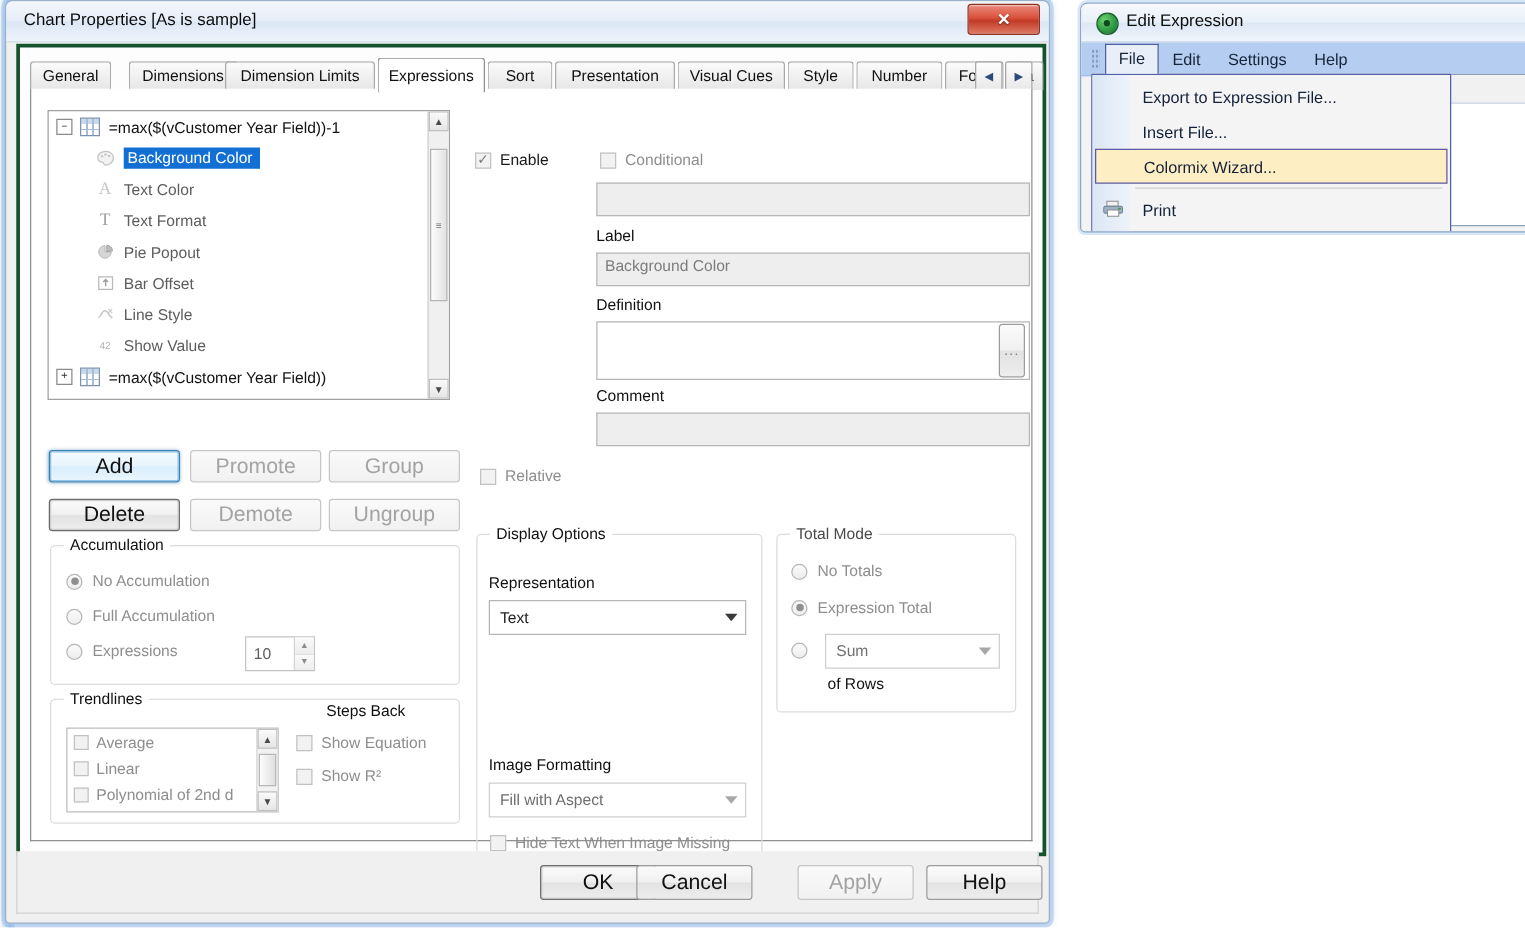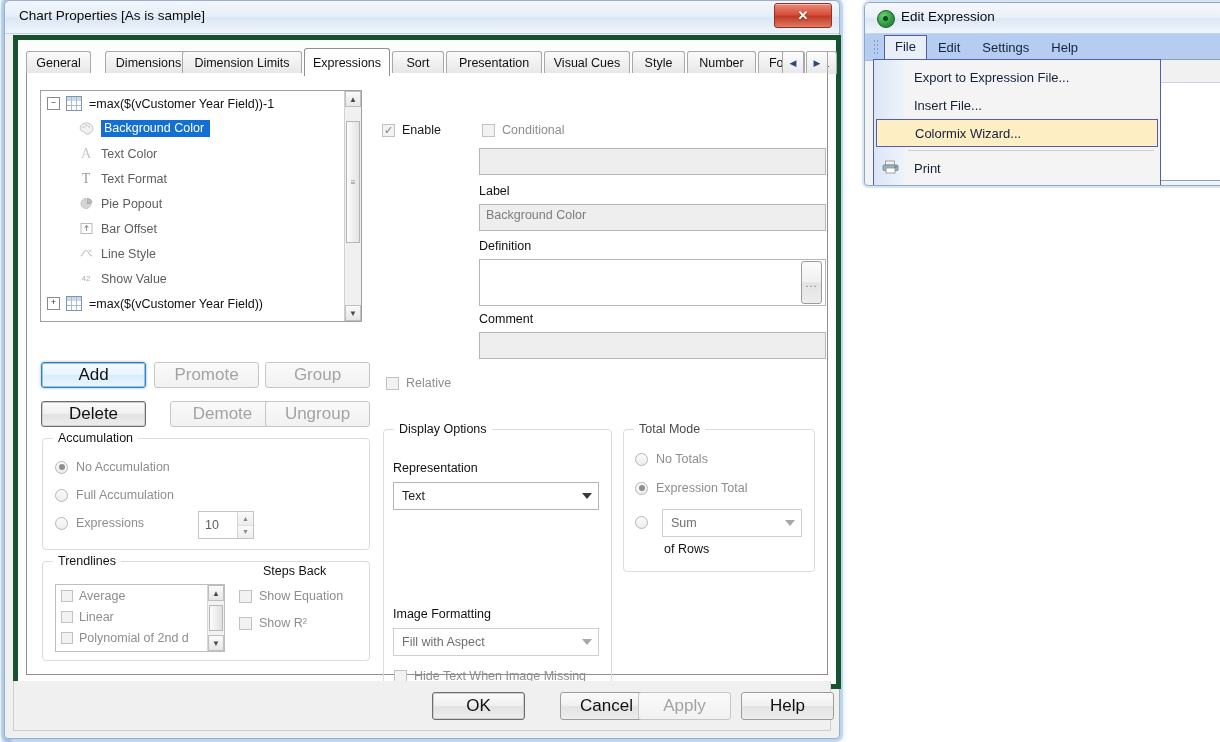--- a/index.html
+++ b/index.html
@@ -55,21 +55,21 @@
     cursor:pointer;
   }
   #cp-close .x{
     position:absolute;left:0;top:0;width:100%;height:100%;
     color:#fff;font-size:13px;font-weight:bold;
     display:flex;align-items:center;justify-content:center;
     text-shadow:0 1px 1px rgba(0,0,0,.5);
   }
   #cp-body{
     position:absolute;left:8px;top:34px;width:818px;height:644px;
-    background:#fdfdfd;border:5px solid #14532d;
+    background:#fdfdfd;border:3px solid #14532d;
   }
 
   
   #tabstrip{
     position:absolute;left:8px;top:8px;width:802px;height:26px;
   }
   .tab{
     position:absolute;top:3px;height:23px;
     background:linear-gradient(to bottom,#fbfbfb,#e6e6e6);
     border:1px solid #a9a9a9;border-bottom:none;
@@ -480,21 +480,21 @@
 
     <div class="cb-row dim" style="position:absolute;left:368px;top:336px;">
       <span class="chk disabled"></span>
       <span>Relative</span>
     </div>
 
     <div class="btn focus" style="position:absolute;left:23px;top:322px;width:105px;height:26px;">Add</div>
     <div class="btn disabled" style="position:absolute;left:136px;top:322px;width:105px;height:26px;">Promote</div>
     <div class="btn disabled" style="position:absolute;left:247px;top:322px;width:105px;height:26px;">Group</div>
     <div class="btn default" style="position:absolute;left:23px;top:361px;width:105px;height:26px;">Delete</div>
-    <div class="btn disabled" style="position:absolute;left:152px;top:361px;width:105px;height:26px;">Demote</div>
+    <div class="btn disabled" style="position:absolute;left:136px;top:361px;width:105px;height:26px;">Demote</div>
     <div class="btn disabled" style="position:absolute;left:247px;top:361px;width:105px;height:26px;">Ungroup</div>
 
     <div class="groupbox" style="left:24px;top:398px;width:328px;height:112px;">
       <span class="gb-title">Accumulation</span>
       <div class="rb-row" style="position:absolute;left:12px;top:21px;">
         <span class="radio">
             <span class="dot"></span>
           </span>
         <span>No Accumulation</span>
       </div>
@@ -588,21 +588,21 @@
         <span>Sum</span>
         <span class="caret dim"></span>
       </div>
       <div style="position:absolute;left:40px;top:112px;font-size:12.5px;color:#111;">of Rows</div>
     </div>
 
   </div>
 
   <div id="cp-footer">
     <div class="btn default" style="position:absolute;left:418px;top:11px;width:93px;height:28px;">OK</div>
-    <div class="btn" style="position:absolute;left:546px;top:11px;width:93px;height:28px;">Cancel</div>
+    <div class="btn" style="position:absolute;left:495px;top:11px;width:93px;height:28px;">Cancel</div>
     <div class="btn disabled" style="position:absolute;left:624px;top:11px;width:93px;height:28px;">Apply</div>
     <div class="btn" style="position:absolute;left:727px;top:11px;width:93px;height:28px;">Help</div>
   </div>
 </div>
 
 <div id="edit-expr">
 
   <div id="ee-titlebar">
     <div id="ee-appicon"></div>
     <div id="ee-title">Edit Expression</div>

